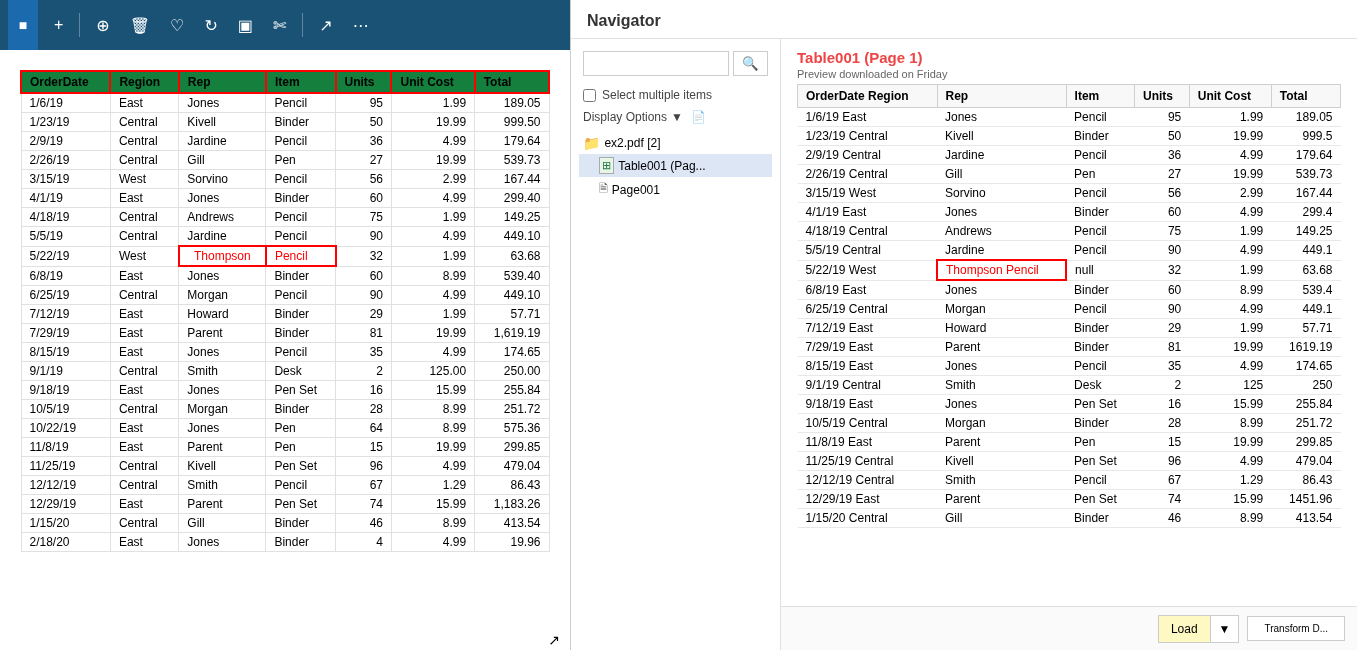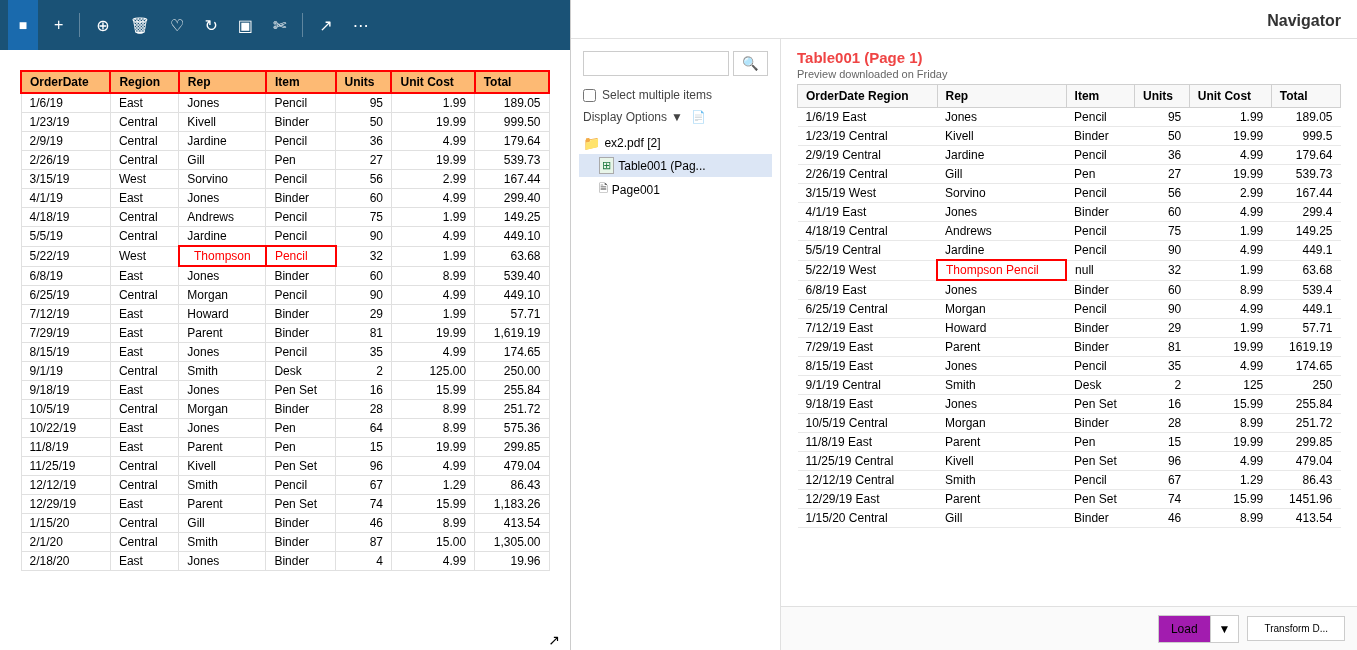--- a/index.html
+++ b/index.html
@@ -60,21 +60,21 @@
       padding: 20px;
     }
 
     .data-table {
       border-collapse: collapse;
       width: 100%;
       font-size: 12px;
     }
 
     .data-table th {
-      background: #fdba74;
+      background: #15803d;
       text-align: left;
       padding: 3px 8px;
       font-weight: 600;
       border: 1px solid #d0d0d0;
       white-space: nowrap;
     }
 
     .data-table td {
       padding: 2px 8px;
       border: 1px solid #e0e0e0;
@@ -106,21 +106,20 @@
       display: flex;
       flex-direction: column;
     }
 
     .navigator-header {
       padding: 12px 16px 8px;
       font-size: 16px;
       font-weight: 600;
       color: #333;
       border-bottom: 1px solid #e0e0e0;
-      text-align: right;
     }
 
     .navigator-body {
       display: flex;
       flex: 1;
       overflow: hidden;
     }
 
     .nav-sidebar {
       width: 210px;
@@ -294,21 +293,21 @@
 
     .footer-btn-split {
       display: flex;
     }
 
     .footer-btn-split .main {
       padding: 6px 12px;
       font-size: 12px;
       cursor: pointer;
       border: 1px solid #ccc;
-      background: #a21caf;
+      background: #fef9c3;
       border-right: none;
     }
 
     .footer-btn-split .arrow {
       padding: 6px 8px;
       font-size: 12px;
       cursor: pointer;
       border: 1px solid #ccc;
       background: white;
     }
@@ -546,29 +545,20 @@
             <td class="num">1,183.26</td>
           </tr>
           <tr>
             <td>1/15/20</td>
             <td>Central</td>
             <td>Gill</td>
             <td>Binder</td>
             <td class="num">46</td>
             <td class="num">8.99</td>
             <td class="num">413.54</td>
-          </tr>
-          <tr>
-            <td>2/1/20</td>
-            <td>Central</td>
-            <td>Smith</td>
-            <td>Binder</td>
-            <td class="num">87</td>
-            <td class="num">15.00</td>
-            <td class="num">1,305.00</td>
           </tr>
           <tr>
             <td>2/18/20</td>
             <td>East</td>
             <td>Jones</td>
             <td>Binder</td>
             <td class="num">4</td>
             <td class="num">4.99</td>
             <td class="num">19.96</td>
           </tr>

